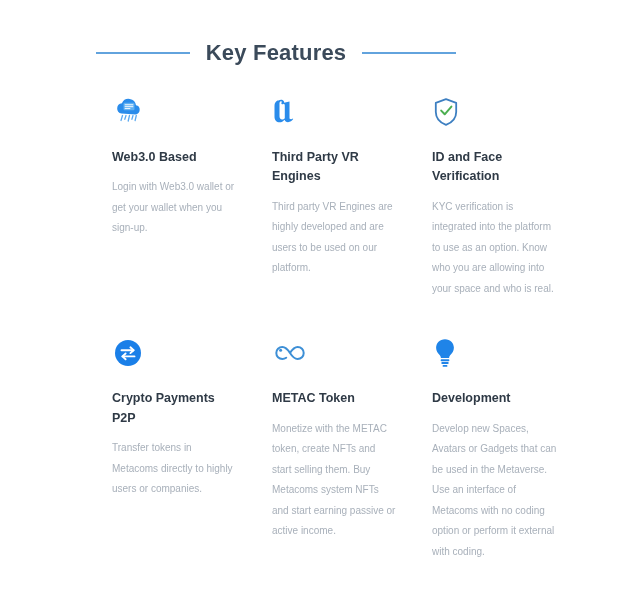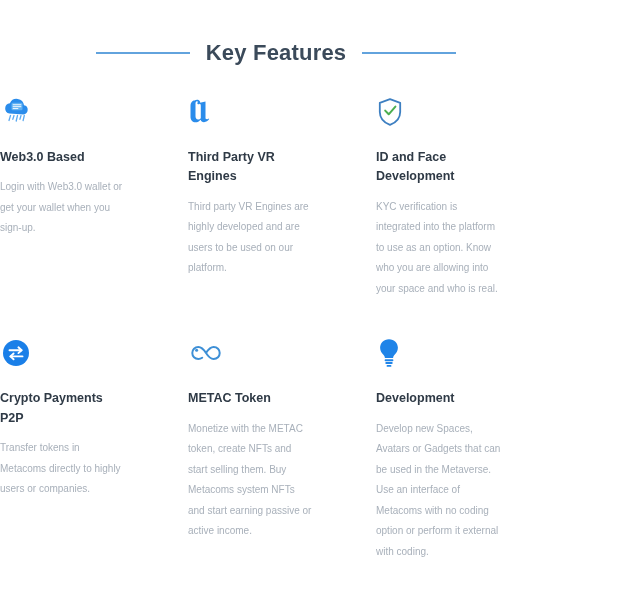--- a/index.html
+++ b/index.html
@@ -44,22 +44,22 @@
     letter-spacing: 0.2px;
     white-space: nowrap;
   }
 
   
   .features {
     display: grid;
     grid-template-columns: 160px 160px 160px;
     column-gap: 0px;
     row-gap: 0px;
+    padding-left: 112px;
     padding-top: 26px;
-    gap: 28px;
   }
   .feature {
     width: 125px;
   }
   .row2 .feature { }
 
   .icon-wrap {
     height: 40px;
     display: flex;
     align-items: center;
@@ -128,21 +128,21 @@
       <div class="feature-desc">Third party VR Engines are highly developed and are users to be used on our platform.</div>
     </div>
 
     <div class="feature">
       <div class="icon-wrap">
         <svg width="28" height="32" viewBox="0 0 28 32" aria-hidden="true">
           <path d="M14 3.2 24.2 6.8v9.1c0 6.1-4.2 10.6-10.2 13-6-2.4-10.2-6.9-10.2-13V6.8z" fill="none" stroke="#3d7fc1" stroke-width="1.8" stroke-linejoin="round"></path>
           <path d="M9.2 14.6 12.7 18.3 19.4 10.6" fill="none" stroke="#4caf50" stroke-width="2" stroke-linecap="round" stroke-linejoin="round"></path>
         </svg>
       </div>
-      <div class="feature-title">ID and Face Development</div>
+      <div class="feature-title">ID and Face Verification</div>
       <div class="feature-desc">KYC verification is integrated into the platform to use as an option. Know who you are allowing into your space and who is real.</div>
     </div>
   </div>
 
   <div class="features row2" style="padding-top:34px;">
 
     <div class="feature">
       <div class="icon-wrap">
         <svg width="32" height="32" viewBox="0 0 32 32" aria-hidden="true">
           <circle cx="16" cy="16" r="13" fill="#1a7fe8"></circle>

